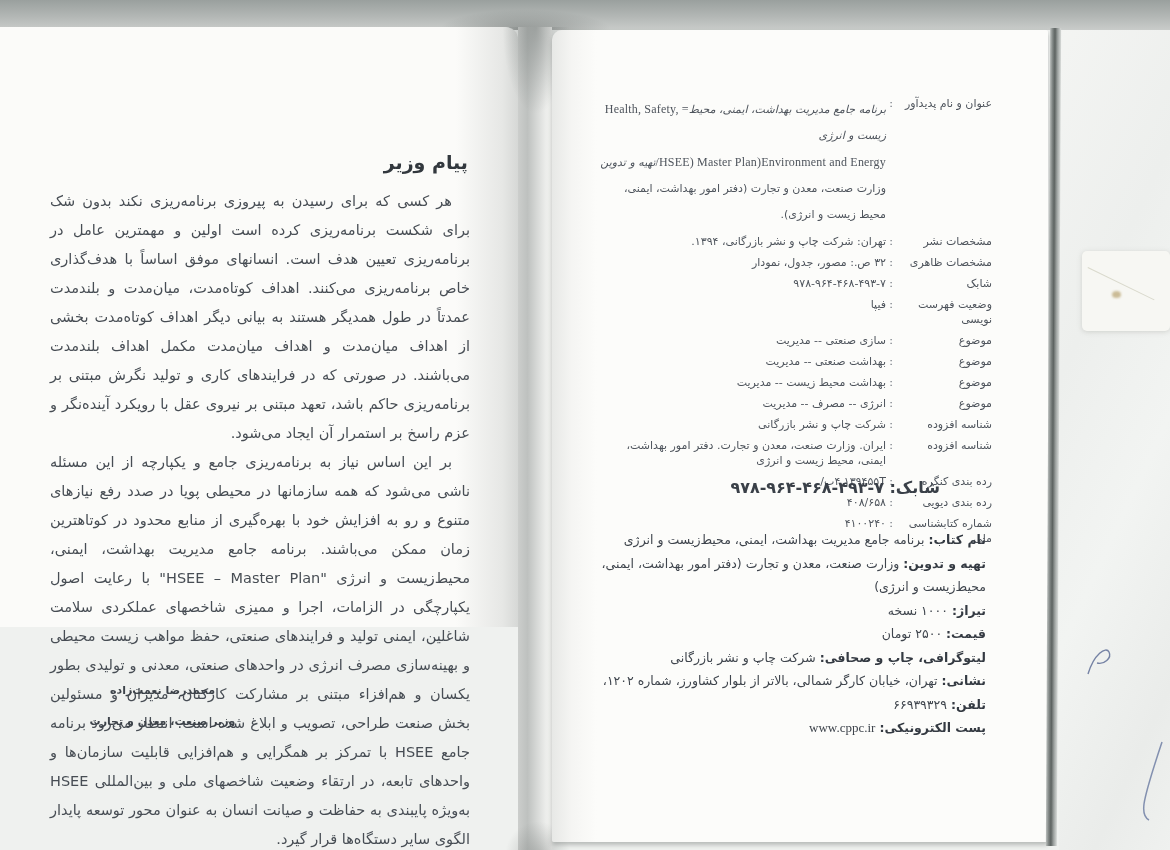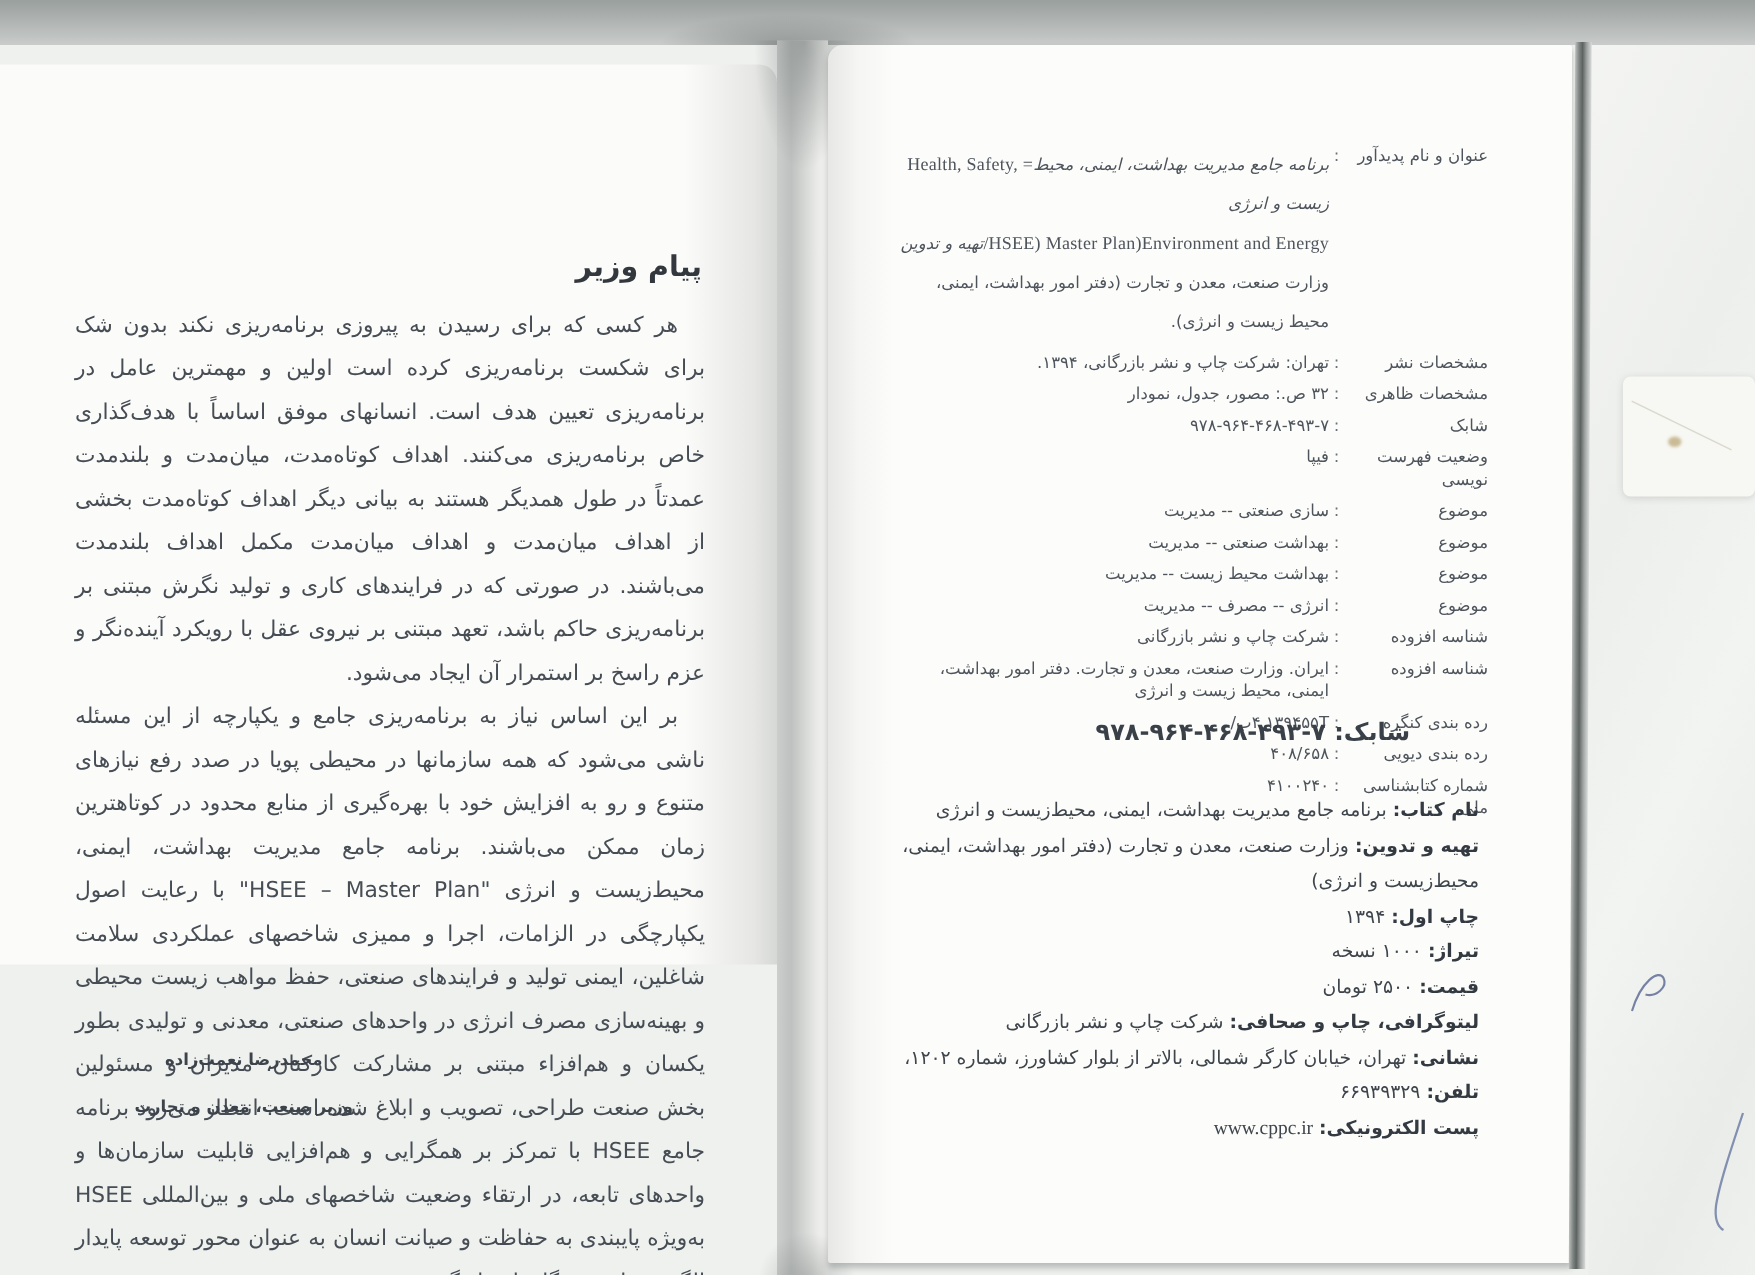--- a/index.html
+++ b/index.html
@@ -15,21 +15,21 @@
   }
   .top-band{
     position:absolute;left:0;top:0;width:1170px;height:30px;z-index:1;
     background:linear-gradient(180deg,#9aa09e 0%,#b3b7b5 55%,#c9ccca 100%);
   }
   .top-band .curve-shadow{
     position:absolute;left:430px;top:0;width:190px;height:30px;
     background:radial-gradient(ellipse 60% 90% at 50% 100%,rgba(88,94,92,.45),rgba(88,94,92,0) 75%);
   }
   .left-page{
-    position:absolute;left:0;top:43px;width:518px;height:600px;z-index:2;
+    position:absolute;left:0;top:27px;width:518px;height:600px;z-index:2;
     background:linear-gradient(90deg,#fbfbf9 0%,#fbfbf9 88%,#e6e7e5 97%,#d6d8d6 100%);
     border-top-right-radius:12px;
   }
   .gutter{
     position:absolute;left:518px;top:27px;width:34px;height:823px;z-index:2;
     background:linear-gradient(90deg,#ccceCC 0%,#bec1bf 28%,#d6d8d6 55%,#ebecea 80%,#f3f3f1 100%);
   }
   .gutter::before{
     content:"";position:absolute;left:-24px;top:0;width:84px;height:120px;
     background:radial-gradient(ellipse 55% 100% at 50% 0%,rgba(112,118,116,.55),rgba(112,118,116,0) 72%);
@@ -209,21 +209,20 @@
   </div>
 
   <div class="isbn-line">
     <span>شابک:</span>
     <span class="ltrv">۹۷۸-۹۶۴-۴۶۸-۴۹۳-۷</span>
   </div>
 
   <div class="colophon">
     <div class="col-item"><span class="lab">نام کتاب:</span> <span>برنامه جامع مدیریت بهداشت، ایمنی، محیط‌زیست و انرژی</span></div>
     <div class="col-item"><span class="lab">تهیه و تدوین:</span> <span>وزارت صنعت، معدن و تجارت (دفتر امور بهداشت، ایمنی، محیط‌زیست و انرژی)</span></div>
-    <div class="col-item"><span class="lab">چاپ اول:</span> <span>۱۳۹۴</span></div>
     <div class="col-item"><span class="lab">تیراژ:</span> <span>۱۰۰۰ نسخه</span></div>
     <div class="col-item"><span class="lab">قیمت:</span> <span>۲۵۰۰ تومان</span></div>
     <div class="col-item"><span class="lab">لیتوگرافی، چاپ و صحافی:</span> <span>شرکت چاپ و نشر بازرگانی</span></div>
     <div class="col-item"><span class="lab">نشانی:</span> <span>تهران، خیابان کارگر شمالی، بالاتر از بلوار کشاورز، شماره ۱۲۰۲،</span></div>
     <div class="col-item"><span class="lab">تلفن:</span> <span>۶۶۹۳۹۳۲۹</span></div>
     <div class="col-item"><span class="lab">پست الکترونیکی:</span> <span class="url">www.cppc.ir</span></div>
   </div>
 </div>
 
 <div class="stack-edge"></div>

